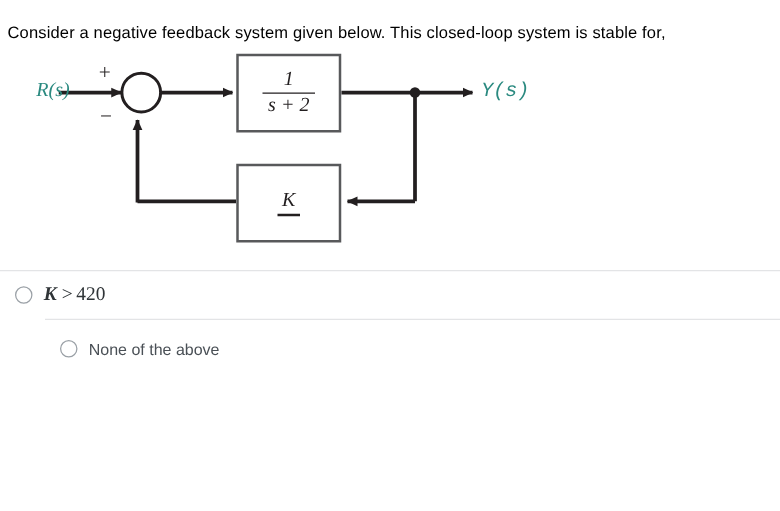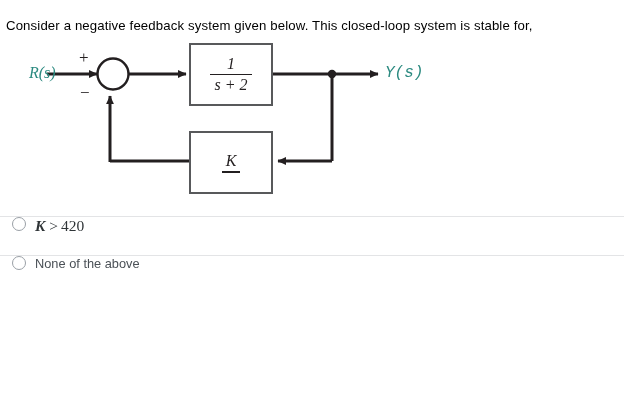--- a/index.html
+++ b/index.html
@@ -118,26 +118,27 @@
     position: absolute;
     left: 0;
     top: 216px;
     width: 624px;
   }
   .option-row {
     position: relative;
     height: 39px;
     border-top: 1px solid #e3e4e6;
     display: flex;
-    align-items: flex-start;
+    align-items: center;
     padding-left: 12px;
     box-sizing: border-box;
   }
   .option-row:last-child {
     height: 47px;
+    margin-left: 36px;
   }
   .radio {
     width: 12px;
     height: 12px;
     border: 1px solid #9aa0a6;
     border-radius: 50%;
     background: #ffffff;
     flex: 0 0 auto;
     margin-right: 9px;
   }

